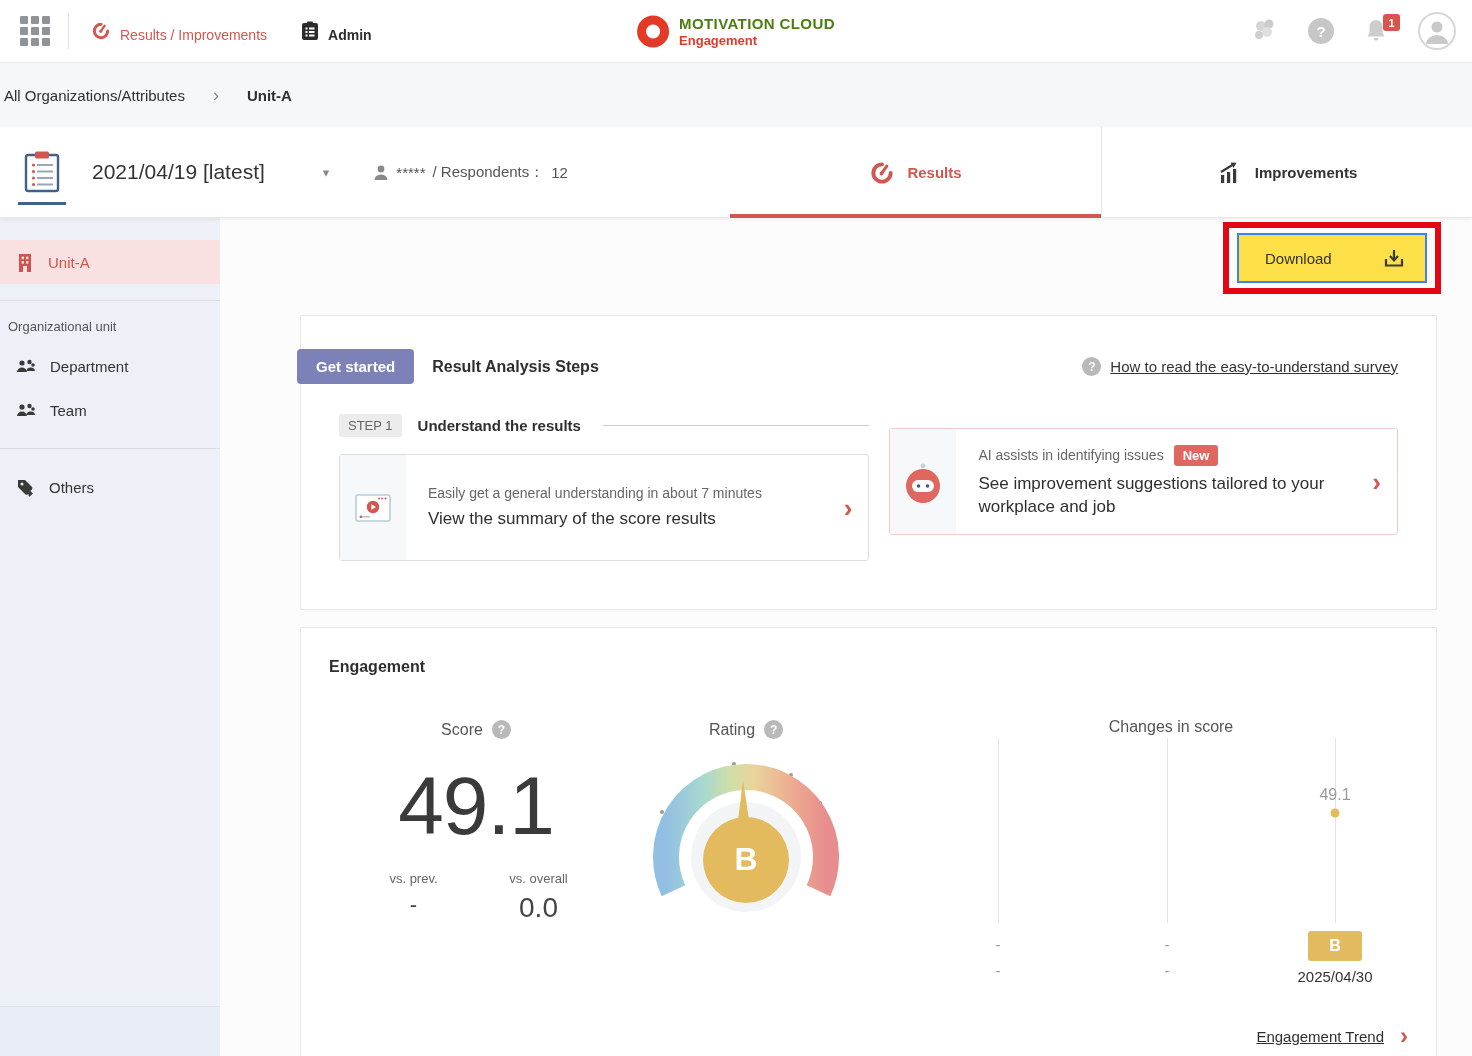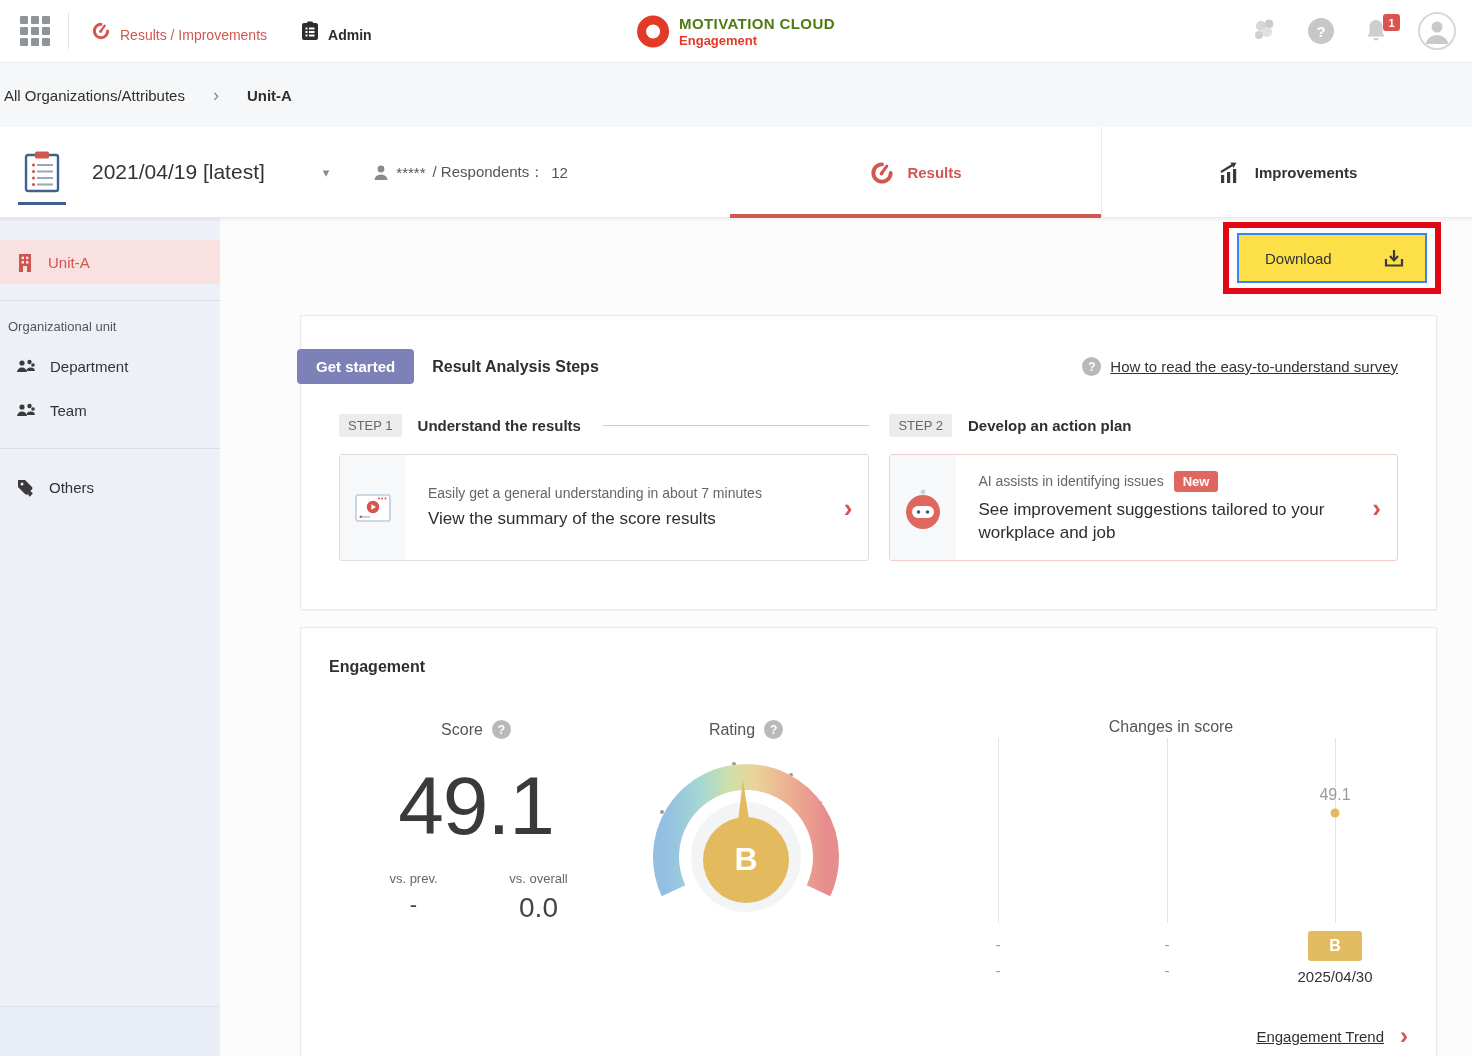--- a/index.html
+++ b/index.html
@@ -352,24 +352,20 @@
               </div>
               <div class="txt">
                 <div class="note">Easily get a general understanding in about 7 minutes</div>
                 <div class="big">View the summary of the score results</div>
               </div>
               <span class="chev">›</span>
             </div>
           </div>
 
           <div class="stepcol c2">
-            <div class="step-head">
-              <span class="step-badge">STEP 2</span>
-              <span class="step-title">Develop an action plan</span>
-            </div>
             <div class="stepcard ai">
               <div class="iconbox">
                 <svg width="42" height="48" viewBox="0 0 42 48">
                     <circle cx="21" cy="8" r="2.4" fill="#bcd6e8"></circle>
                     <circle cx="21" cy="28" r="17" fill="#e06660"></circle>
                     <rect x="10" y="22" width="22" height="12" rx="6" fill="#fff"></rect>
                     <circle cx="16.5" cy="28" r="1.8" fill="#3e5a7a"></circle>
                     <circle cx="25.5" cy="28" r="1.8" fill="#3e5a7a"></circle>
                   </svg>
               </div>

